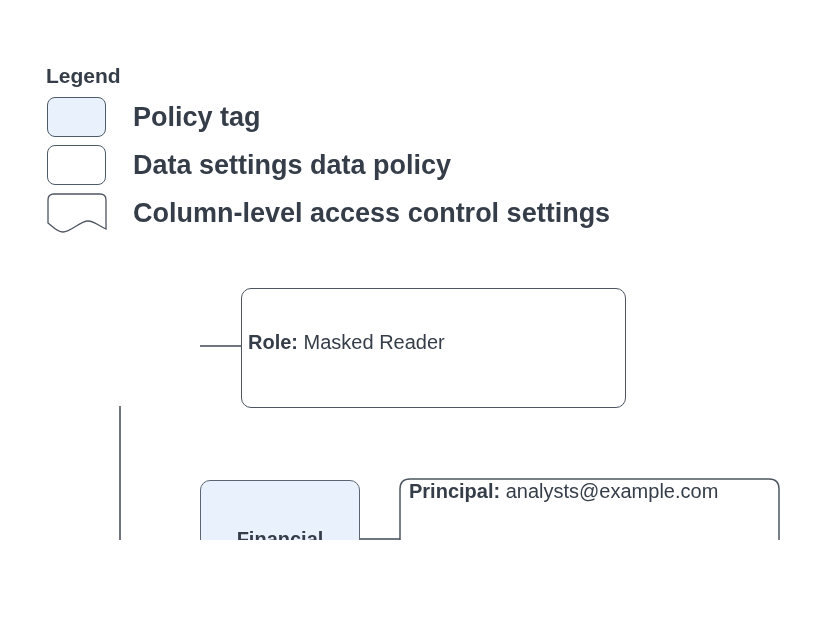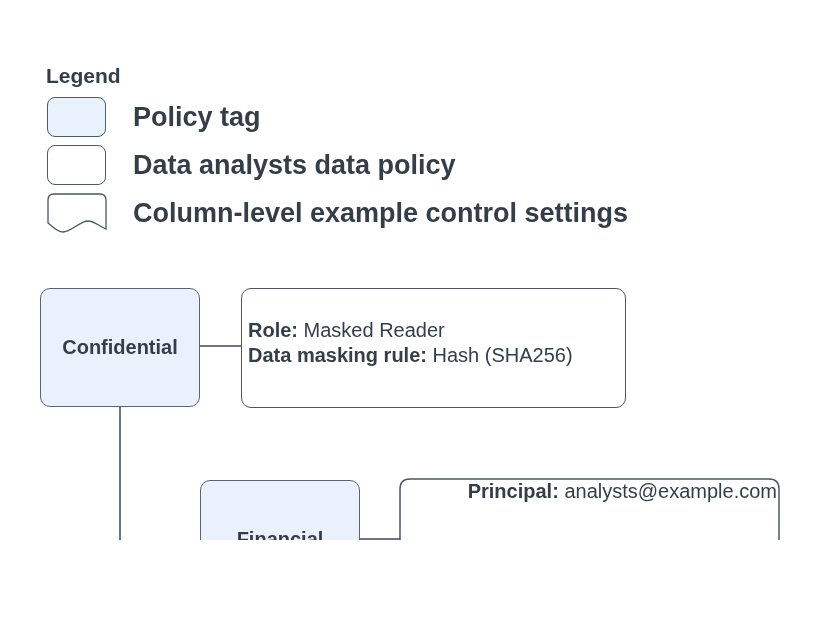--- a/index.html
+++ b/index.html
@@ -71,22 +71,22 @@
     display: flex;
     flex-direction: column;
     justify-content: center;
     padding: 0 4px 10px 6px;
     z-index: 2;
   }
   .doc-text {
     left: 409px; top: 479px;
     width: 368px; height: 104px;
     display: flex;
-    flex-direction: row;
-    justify-content: flex-end;
+    flex-direction: column;
+    justify-content: space-between;
     padding-bottom: 2px;
     box-sizing: border-box;
     z-index: 2;
   }
   .policy-line {
     font-size: 20px;
     line-height: 25.5px;
     white-space: nowrap;
   }
   .policy-line .b { font-weight: bold; }
@@ -116,31 +116,27 @@
              C57,232 52,226 48,223
              L48,200 Q48,194 54,194 Z" fill="#ffffff" stroke="#4d5560" stroke-width="1.3"></path>
   </svg>
 
   <div class="abs legend-title">Legend</div>
 
   <div class="abs swatch blue"></div>
   <div class="abs legend-label l1">Policy tag</div>
 
   <div class="abs swatch white"></div>
-  <div class="abs legend-label l2">Data analysts data policy</div>
+  <div class="abs legend-label l2">Data settings data policy</div>
 
-  <div class="abs legend-label l3">Column-level example control settings</div>
+  <div class="abs legend-label l3">Column-level access control settings</div>
 
-  <div class="abs tag-box confidential">
-    <span>Confidential</span>
-  </div>
 
   <div class="abs policy-box">
     <div class="policy-line"><span class="b">Role:</span><span> Masked Reader</span></div>
-    <div class="policy-line"><span class="b">Data masking rule:</span><span> Hash (SHA256)</span></div>
   </div>
 
   <div class="abs tag-box financial">
     <span>Financial</span>
   </div>
 
   <div class="abs doc-text">
     <div class="policy-line"><span class="b">Principal:</span><span> analysts@example.com</span></div>
   </div>
 

